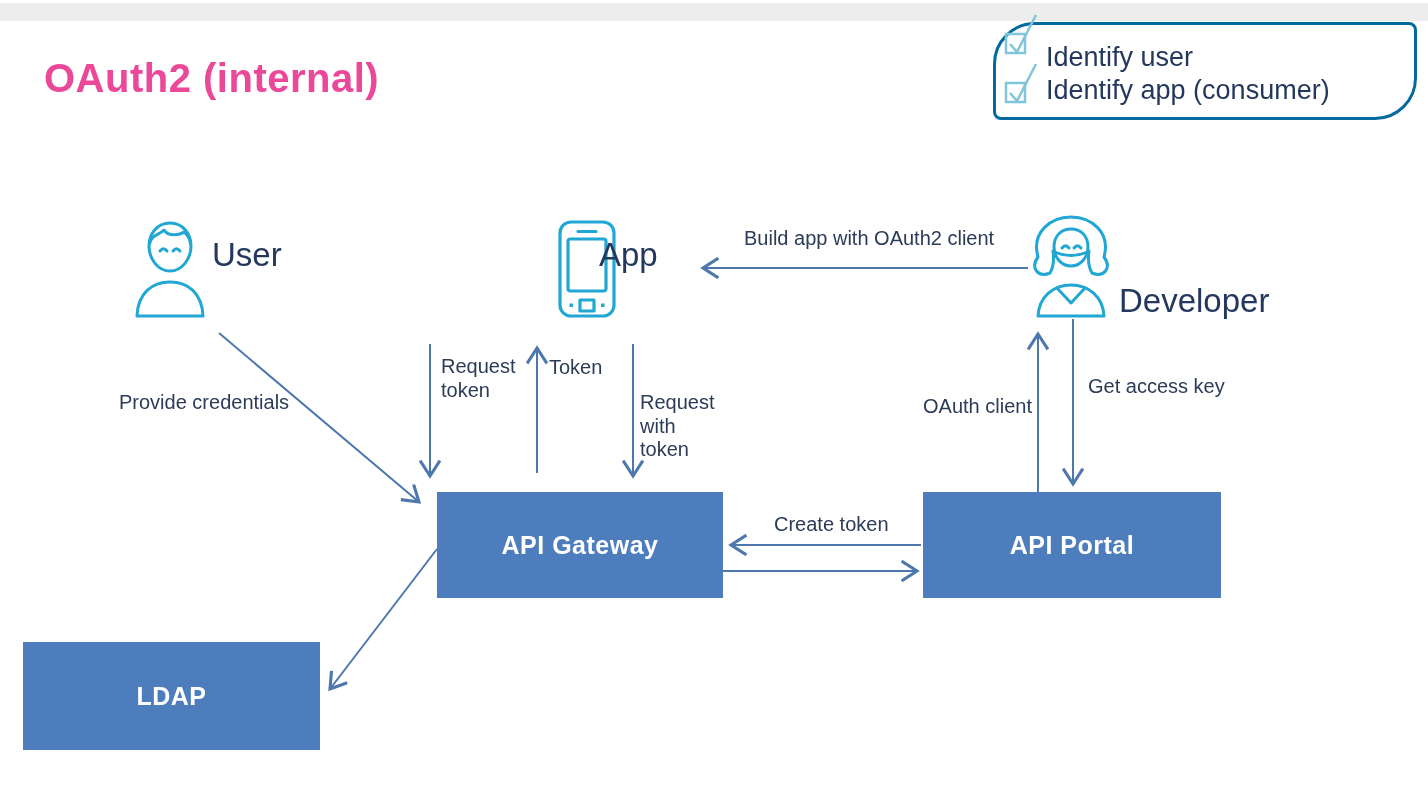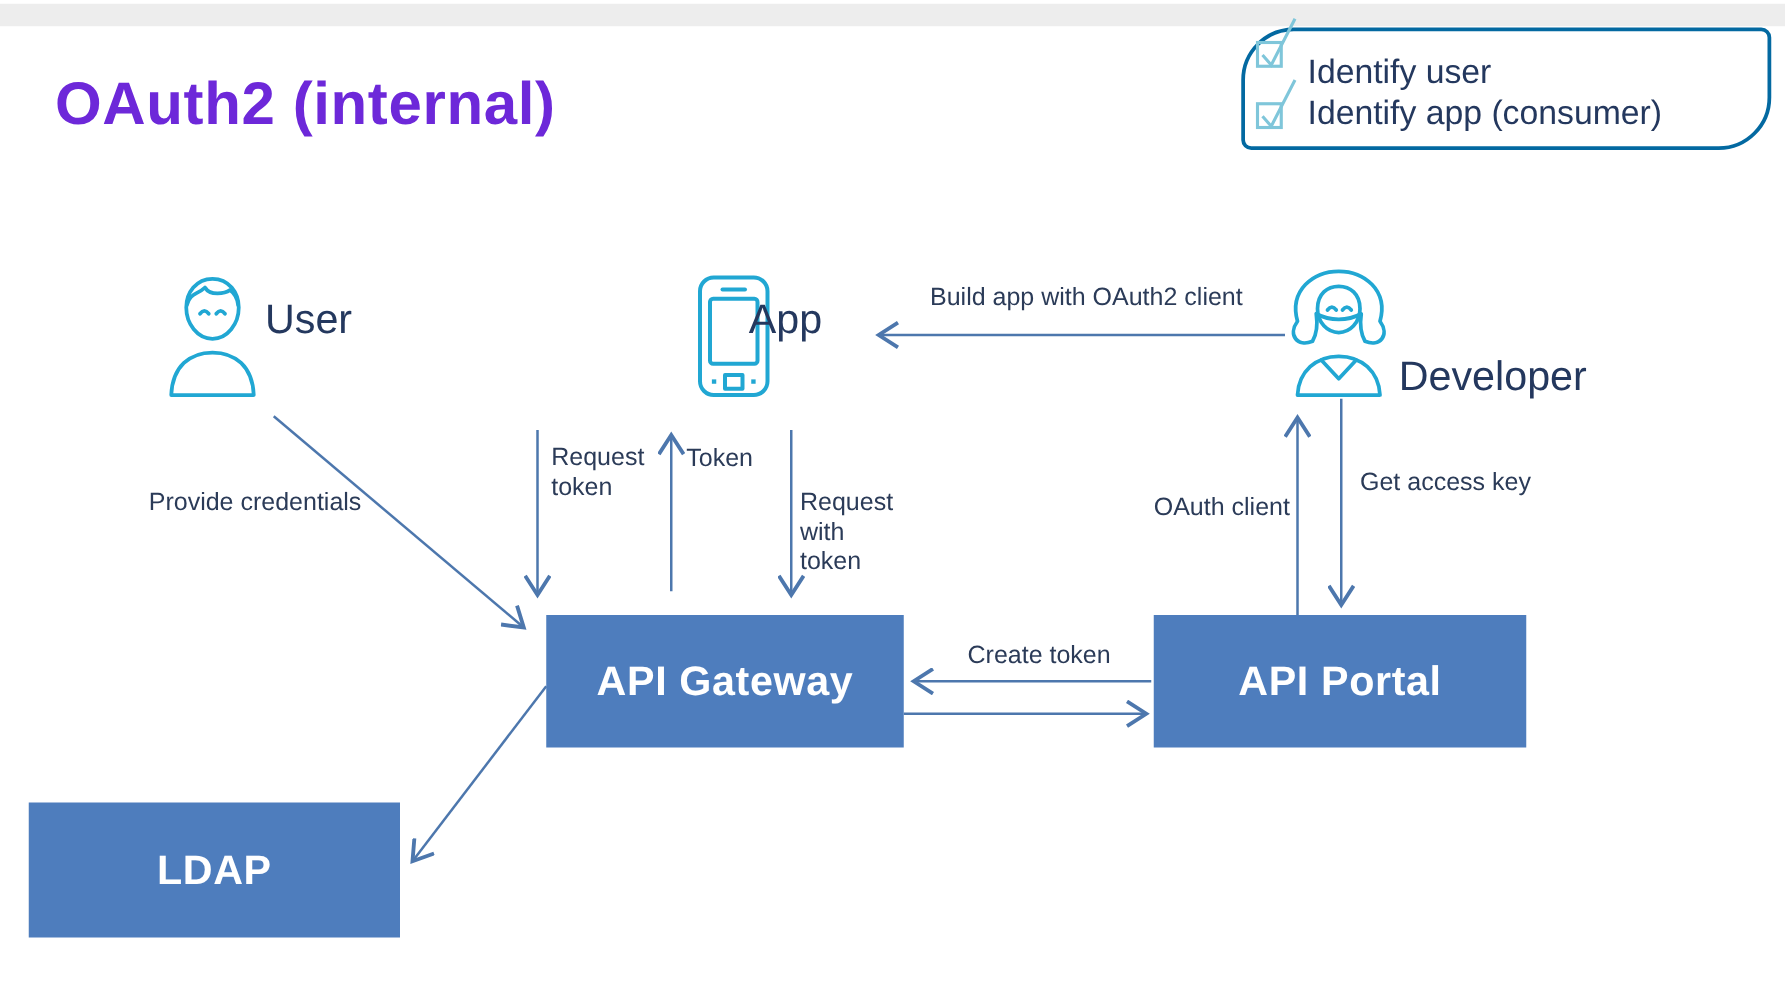--- a/index.html
+++ b/index.html
@@ -14,23 +14,23 @@
   }
   .top-band {
     position: absolute;
     left: 0; top: 3px;
     width: 1428px; height: 18px;
     background: #ededed;
   }
   .title {
     position: absolute;
     left: 44px; top: 56px;
-    font-size: 48px;
+    font-size: 40px;
     font-weight: bold;
-    color: #6d28d9;
+    color: #ec4899;
     letter-spacing: 0.5px;
   }
   .callout {
     position: absolute;
     left: 993px; top: 22px;
     width: 424px; height: 98px;
     background: #ffffff;
     border: 3px solid #0369a1;
     border-radius: 42px 8px 42px 8px;
     overflow: visible;
@@ -69,21 +69,21 @@
   }
   .node-box {
     position: absolute;
     background: #4e7dbd;
     display: flex;
     align-items: center;
     justify-content: center;
   }
   .node-label {
     color: #ffffff;
-    font-size: 33px;
+    font-size: 25px;
     font-weight: bold;
     letter-spacing: 0.5px;
   }
   .box-gateway { left: 437px; top: 492px; width: 286px; height: 106px; }
   .box-portal  { left: 923px; top: 492px; width: 298px; height: 106px; }
   .box-ldap    { left: 23px;  top: 642px; width: 297px; height: 108px; }
 
   .lbl-build    { left: 744px; top: 227px; }
   .lbl-provide  { left: 119px; top: 391px; }
   .lbl-reqtoken { left: 441px; top: 355px; width: 80px; }

